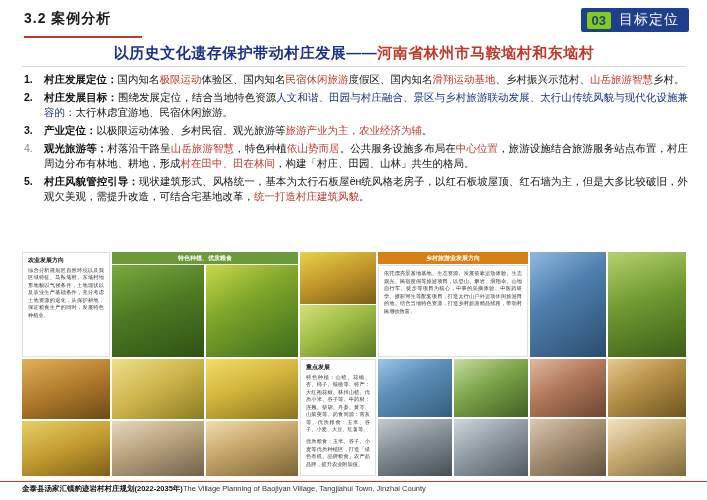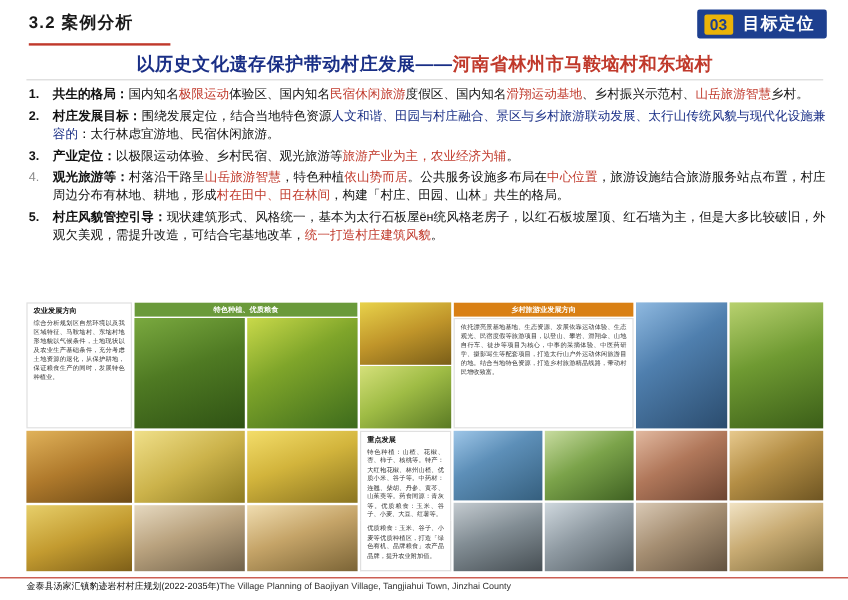--- a/index.html
+++ b/index.html
@@ -4,22 +4,22 @@
 <style>
   html,body{margin:0;padding:0;}
   body{width:707px;height:500px;background:#ffffff;font-family:"Liberation Sans","DejaVu Sans",sans-serif;overflow:hidden;}
   .slide{position:relative;width:707px;height:500px;background:#fff;}
 
   
   .header{position:absolute;left:0;top:0;width:707px;height:40px;}
   .hdr-title{position:absolute;left:24px;top:10px;font-size:14px;font-weight:bold;color:#1a1a1a;letter-spacing:1px;}
   .hdr-underline{position:absolute;left:24px;top:36px;width:118px;height:2px;background:#c0392b;}
   .hdr-right{position:absolute;right:18px;top:8px;height:24px;background:#1d3f8f;border-radius:2px;display:flex;align-items:center;padding:0 10px 0 6px;}
-  .hdr-num{display:inline-block;background:#eab308;color:#1d3f8f;font-size:13px;font-weight:bold;padding:1px 5px;border-radius:2px;margin-right:8px;}
-  .hdr-right-label{color:#fff;font-size:14px;font-weight:bold;letter-spacing:1px;}
+  .hdr-num{display:inline-block;background:#84cc16;color:#1d3f8f;font-size:13px;font-weight:bold;padding:1px 5px;border-radius:2px;margin-right:8px;}
+  .hdr-right-label{color:#fff;font-size:14px;font-weight:normal;letter-spacing:1px;}
 
   
   .main-title{position:absolute;left:24px;top:44px;width:660px;font-size:15px;font-weight:bold;color:#1a2f86;text-align:center;letter-spacing:.5px;}
   .main-title .red{color:#c0392b;}
   .title-rule{position:absolute;left:22px;top:66px;width:664px;height:1px;background:#d9d9d9;}
 
   
   .body-list{position:absolute;left:22px;top:72px;width:666px;}
   .li{position:relative;padding-left:22px;margin-bottom:3px;font-size:10.5px;line-height:15px;color:#111;text-align:justify;}
   .li .num{position:absolute;left:2px;top:0;font-weight:bold;color:#111;font-size:10.5px;}
@@ -54,21 +54,21 @@
   .ph17{background:linear-gradient(150deg,#e7c98e 0%,#b48e45 45%,#6e5522 100%);}
   .ph18{background:linear-gradient(150deg,#c8dca0 0%,#7ba34a 45%,#3f6122 100%);}
   .ph19{background:linear-gradient(160deg,#e6d9c0 0%,#b9a27e 45%,#70614a 100%);}
   .ph21{background:linear-gradient(160deg,#f0ddb0 0%,#c5a468 45%,#7b6436 100%);}
   .ph22{background:linear-gradient(150deg,#d9c9b5 0%,#a58e72 45%,#625240 100%);}
   .ph24{background:linear-gradient(155deg,#f1e3c4 0%,#c8ab73 45%,#7d6a3c 100%);}
 
   
   .footer-rule{position:absolute;left:0;top:481px;width:707px;height:1px;background:#c0392b;}
   .footer{position:absolute;left:22px;top:484px;width:664px;font-size:7.5px;color:#333;}
-  .footer .cn{font-weight:normal;color:#111;}
+  .footer .cn{font-weight:bold;color:#111;}
 </style>
 </head>
 <body>
 
 <div class="slide">
 
   <div class="header">
     <div class="hdr-title">3.2 案例分析</div>
     <div class="hdr-underline"></div>
     <div class="hdr-right">
@@ -78,21 +78,21 @@
   </div>
 
   <div class="main-title">
     <span>以历史文化遗存保护带动村庄发展——</span><span class="red">河南省林州市马鞍垴村和东垴村</span>
   </div>
   <div class="title-rule"></div>
 
   <div class="body-list">
     <div class="li">
       <span class="num">1.</span>
-      <span class="b">共生的格局：</span><span class="runs"><span>国内知名</span><span class="red">极限运动</span><span>体验区、国内知名</span><span class="red">民宿休闲旅游</span><span>度假区、国内知名</span><span class="red">滑翔运动基地</span><span>、乡村振兴示范村、</span><span class="red">山岳旅游智慧</span><span>乡村。</span></span>
+      <span class="b">村庄发展定位：</span><span class="runs"><span>国内知名</span><span class="red">极限运动</span><span>体验区、国内知名</span><span class="red">民宿休闲旅游</span><span>度假区、国内知名</span><span class="red">滑翔运动基地</span><span>、乡村振兴示范村、</span><span class="red">山岳旅游智慧</span><span>乡村。</span></span>
     </div>
     <div class="li">
       <span class="num">2.</span>
       <span class="b">村庄发展目标：</span><span class="runs"><span>围绕发展定位，结合当地特色资源</span><span class="blue">人文和谐、田园与村庄融合、景区与乡村旅游联动发展、太行山传统风貌与现代化设施兼容的</span><span>：太行林虑宜游地、民宿休闲旅游。</span></span>
     </div>
     <div class="li">
       <span class="num">3.</span>
       <span class="b">产业定位：</span><span class="runs"><span>以极限运动体验、乡村民宿、观光旅游等</span><span class="red">旅游产业为主，农业经济为辅</span><span>。</span></span>
     </div>
     <div class="li">

